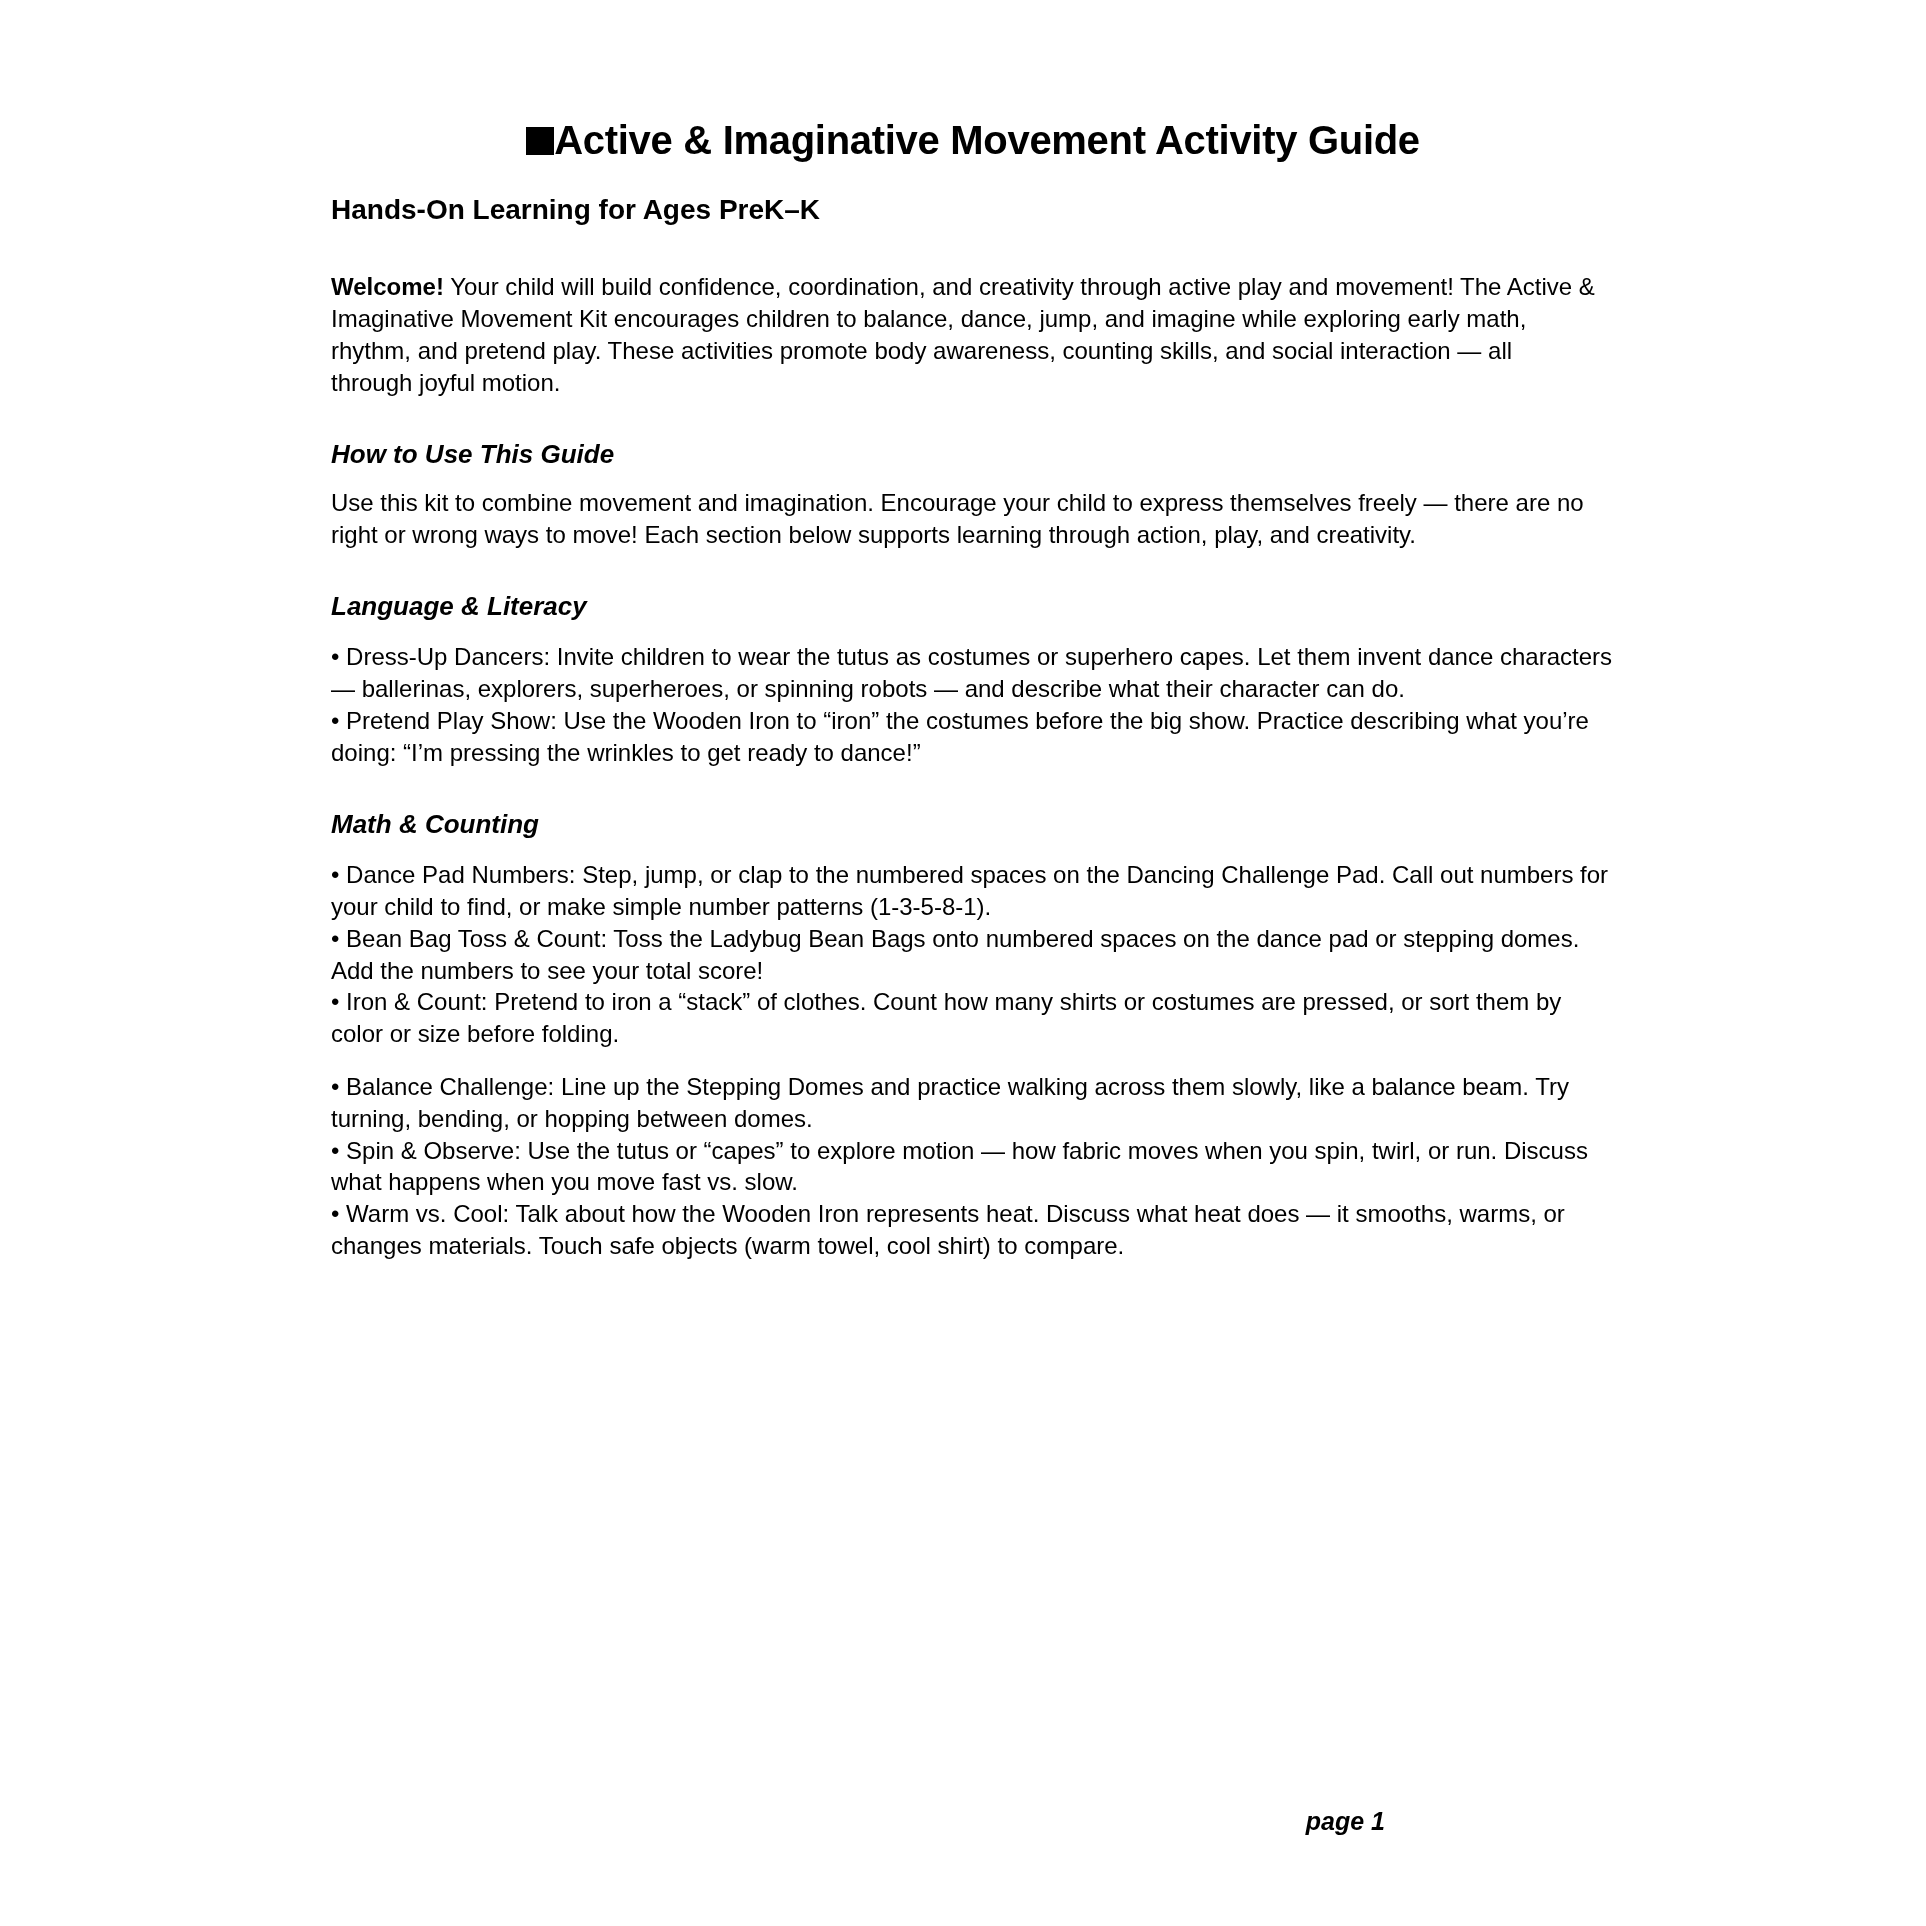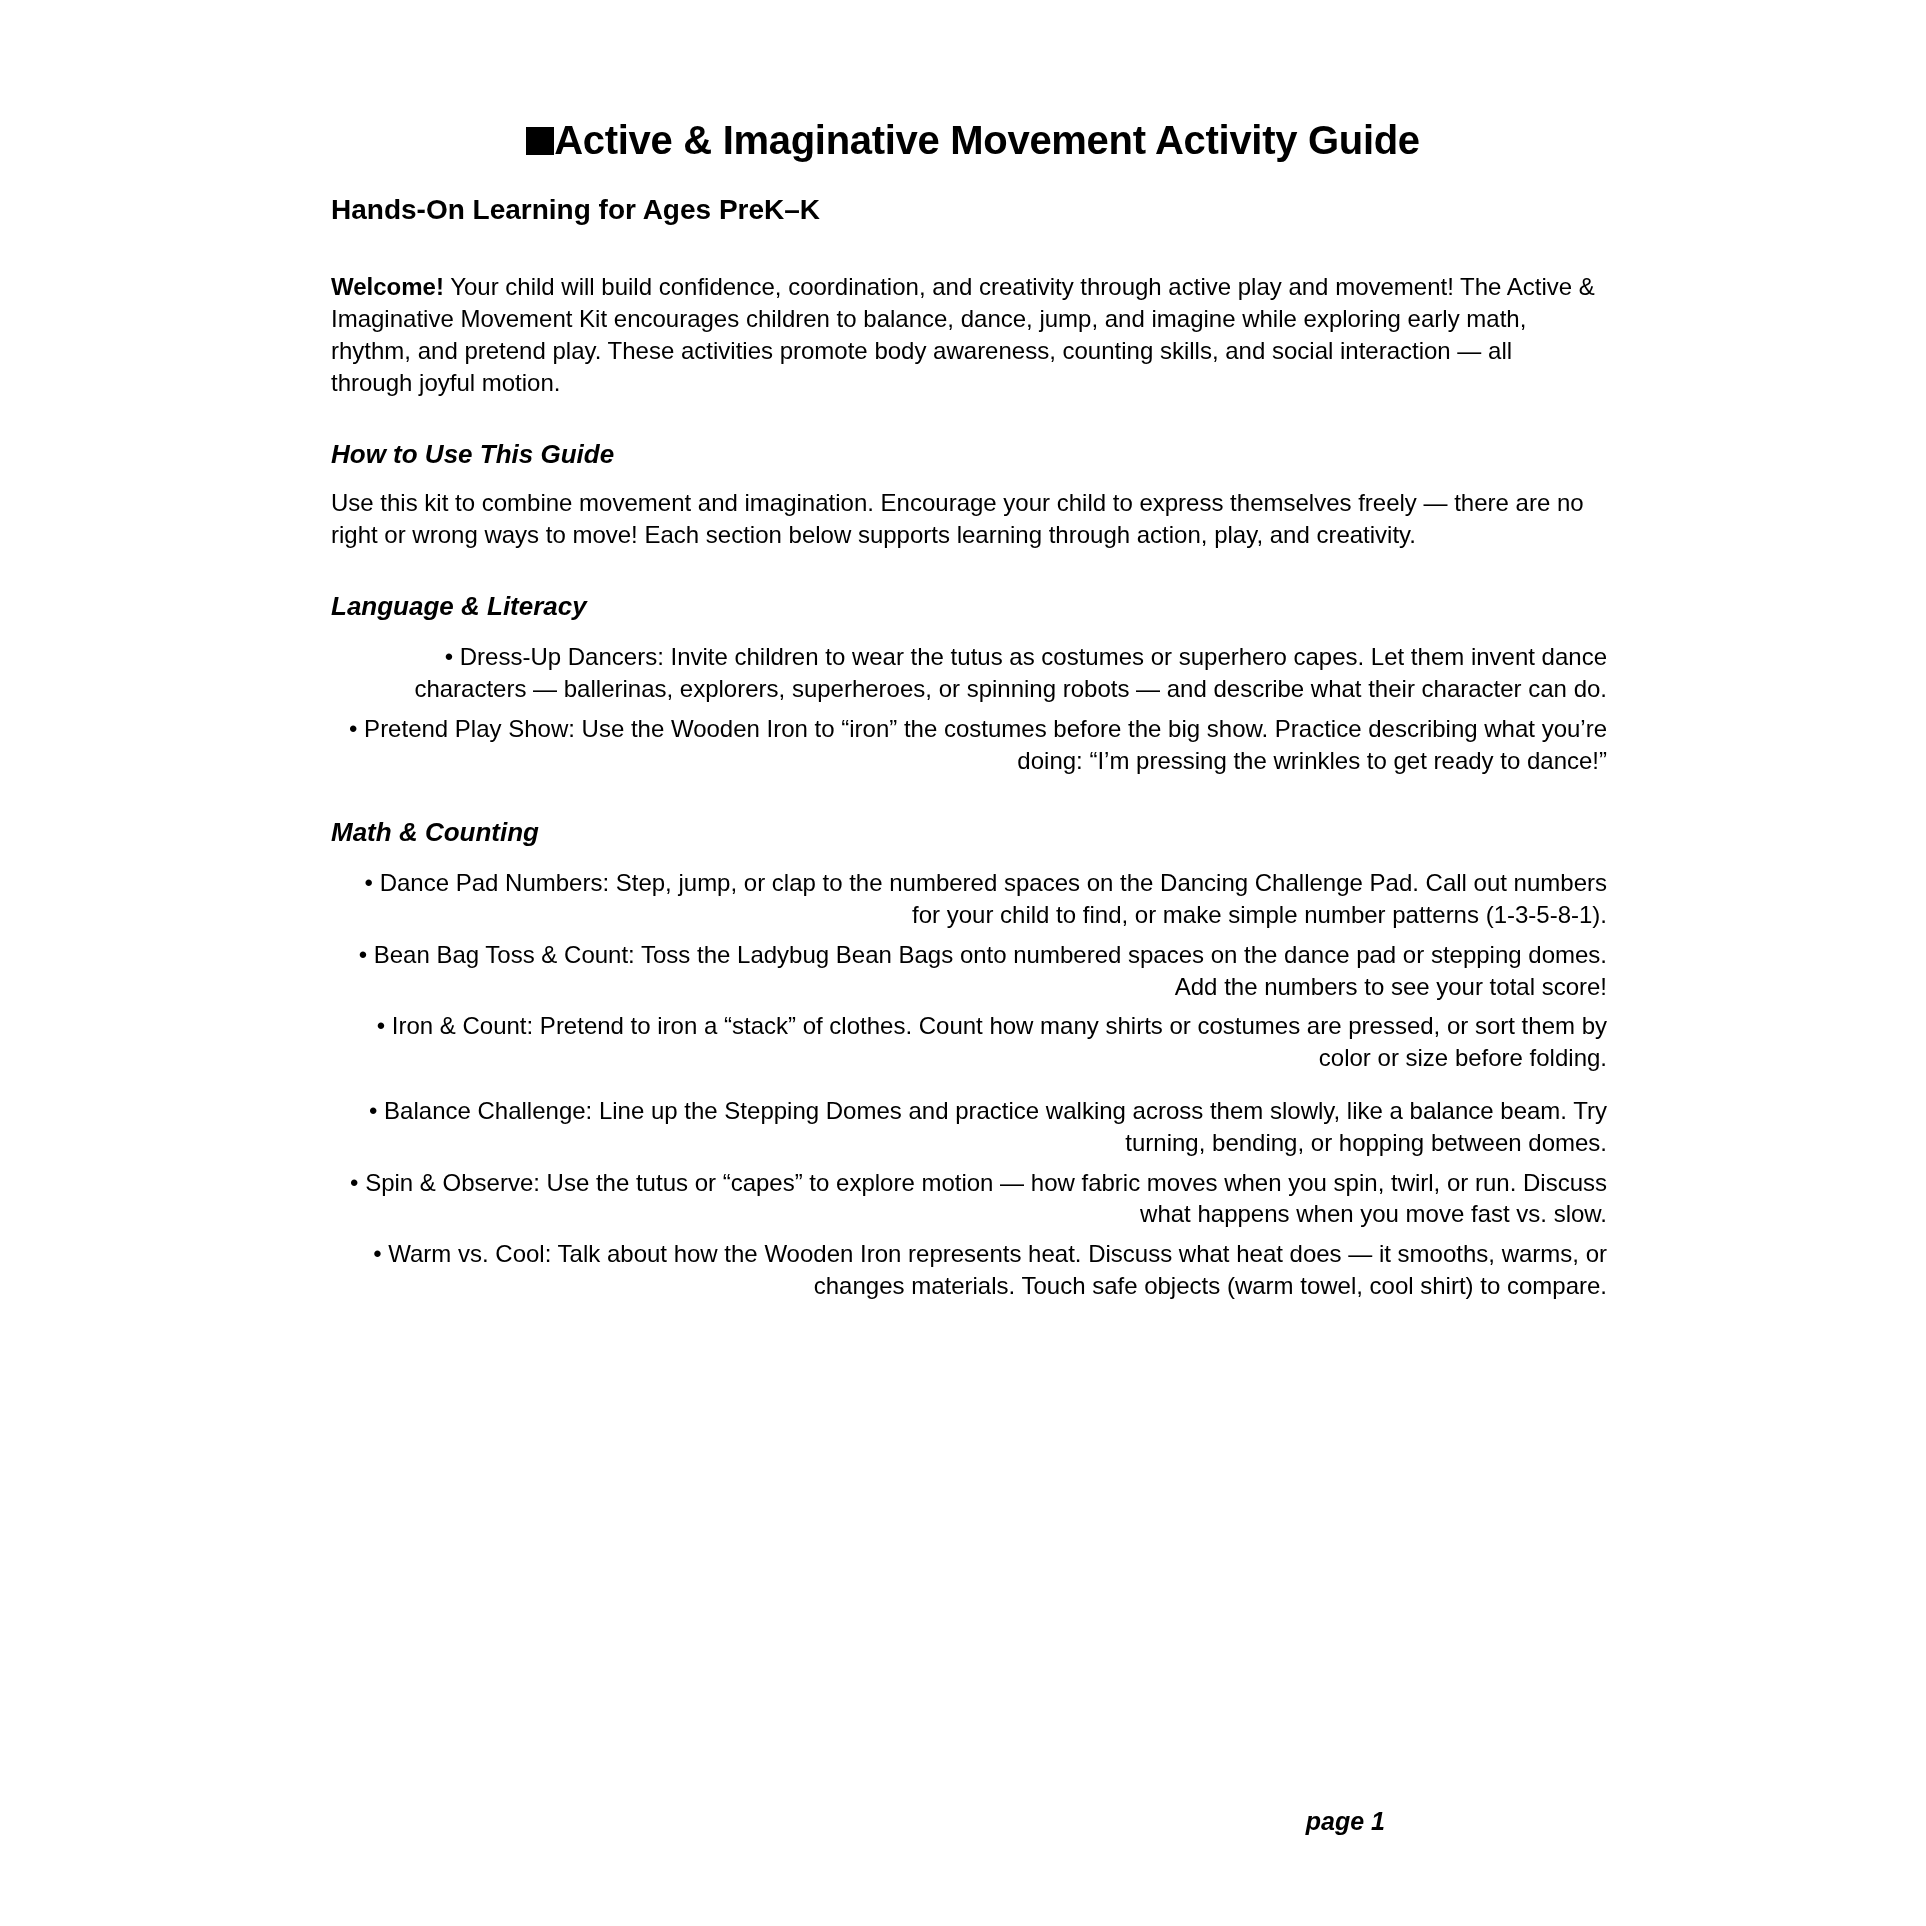--- a/index.html
+++ b/index.html
@@ -81,23 +81,22 @@
     margin: 41px 0 0 0;
   }
 
   
   .bullets {
     font-size: 24px;
     line-height: 1.33;
     margin: 20.5px 0 0 0;
   }
   .bullet-line {
-    margin: 8px;
+    margin: 0;
     text-indent: 0;
-    text-align: right;
   }
 
   
   .page-footer {
     position: absolute;
     right: 315px;
     bottom: 90px;
     font-size: 25px;
     font-weight: bold;
     font-style: italic;

